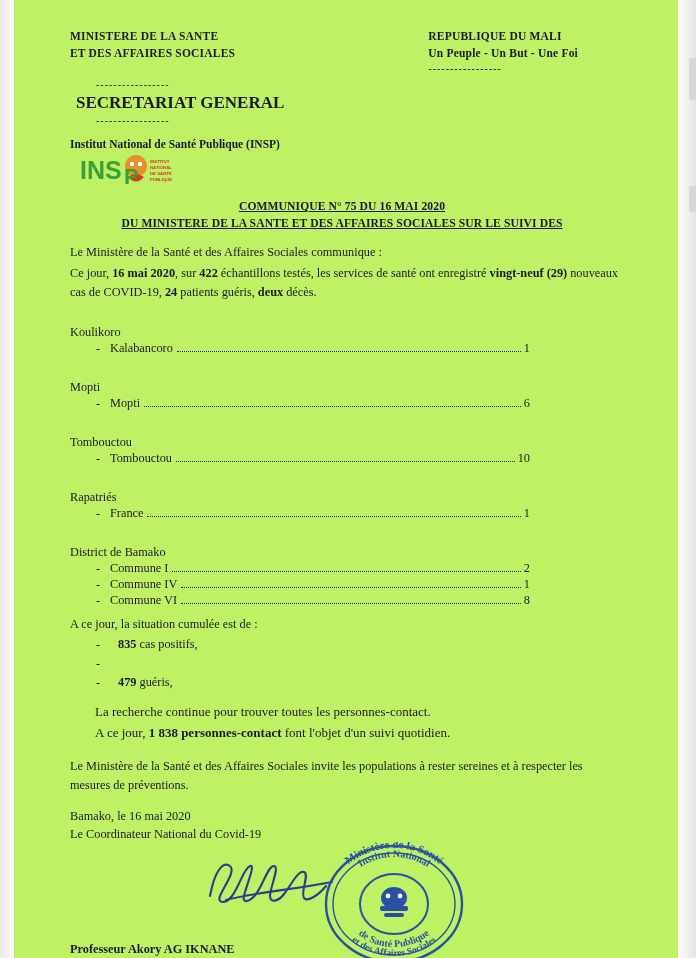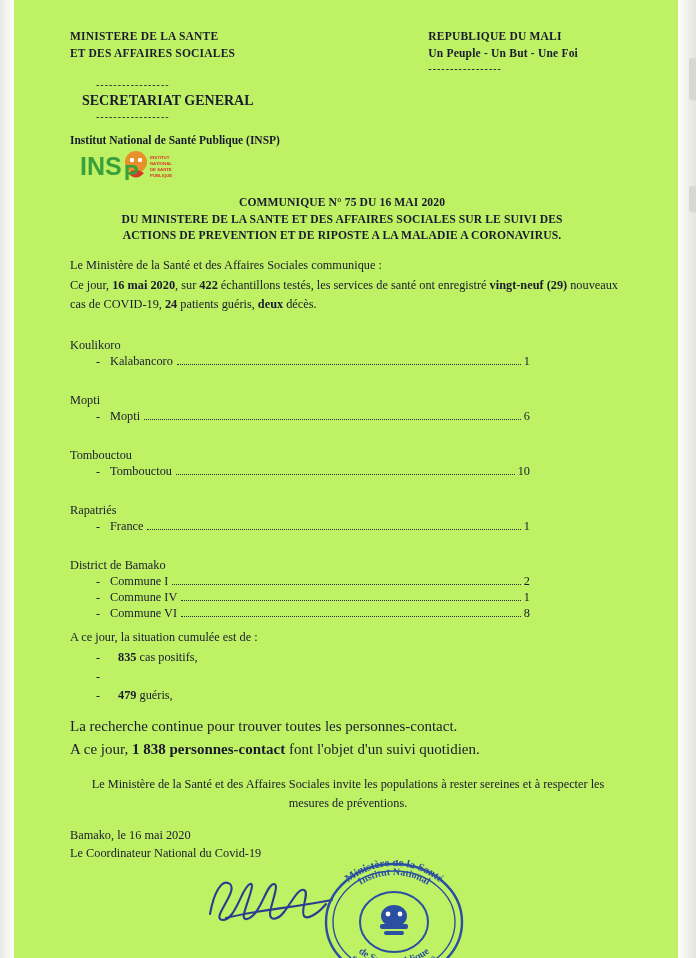--- a/index.html
+++ b/index.html
@@ -63,22 +63,22 @@
   }
   .dashes {
     font-size: 10px;
     letter-spacing: 1px;
     color: #1a1a2e;
     line-height: 1.1;
     margin: 2px 0 3px 0;
   }
   .secgen {
     font-weight: bold;
-    font-size: 14px;
-    margin-left: 12px;
+    font-size: 17px;
+    margin-left: 6px;
   }
   .insp {
     font-weight: bold;
     font-size: 11.5px;
     margin-top: 12px;
   }
   .logo-wrap {
     margin: 3px 0 2px 10px;
     display: flex;
     align-items: center;
@@ -86,20 +86,21 @@
   }
   .logo-svg { display:block; }
 
   .title {
     text-align: center;
     font-weight: bold;
     font-size: 11.6px;
     line-height: 1.42;
     margin: 12px 18px 0 6px;
     letter-spacing: .1px;
+    text-decoration: underline;
   }
   .body-text {
     font-size: 12.3px;
     line-height: 1.52;
     margin-top: 11px;
   }
   .body-text p { margin: 0 0 2px 0; }
   b { font-weight: bold; }
 
   .region {
@@ -131,29 +132,29 @@
   }
   .bullets { margin: 3px 0 0 0; }
   .bullet {
     display: flex;
     font-size: 12.3px;
     line-height: 1.55;
     margin-left: 26px;
   }
   .bullet-dash { width: 22px; flex: none; }
   .tail {
-    font-size: 15px;
+    font-size: 13px;
     line-height: 1.55;
     margin-top: 10px;
+    margin-left: 25px;
   }
   .closing {
     font-size: 12.3px;
     line-height: 1.55;
     margin-top: 14px;
-    text-align: center;
   }
   .sign-block {
     text-align: left;
     margin-top: 12px;
     margin-right: 30px;
     font-size: 12.3px;
     line-height: 1.5;
   }
   .sign-name {
     font-weight: bold;
@@ -221,21 +222,20 @@
           <text x="70" y="16">NATIONAL</text>
           <text x="70" y="22">DE SANTE</text>
           <text x="70" y="28">PUBLIQUE</text>
         </g>
       </svg>
     </div>
 
     <div class="title">
       <div>COMMUNIQUE N° 75 DU 16 MAI 2020</div>
       <div>DU MINISTERE DE LA SANTE ET DES AFFAIRES SOCIALES SUR LE SUIVI DES</div>
-      <div>ACTIONS DE PREVENTION ET DE RIPOSTE A LA MALADIE A CORONAVIRUS.</div>
     </div>
 
     <div class="body-text">
       <p>Le Ministère de la Santé et des Affaires Sociales communique :</p>
       <p>
         <span>Ce jour, </span><b>16 mai 2020</b><span>, sur </span><b>422</b><span> échantillons testés, les services de santé ont enregistré </span><b>vingt-neuf (29)</b><span> nouveaux cas de COVID-19, </span><b>24</b><span> patients guéris, </span><b>deux</b><span> décès.</span>
       </p>
     </div>
 
     <div>

